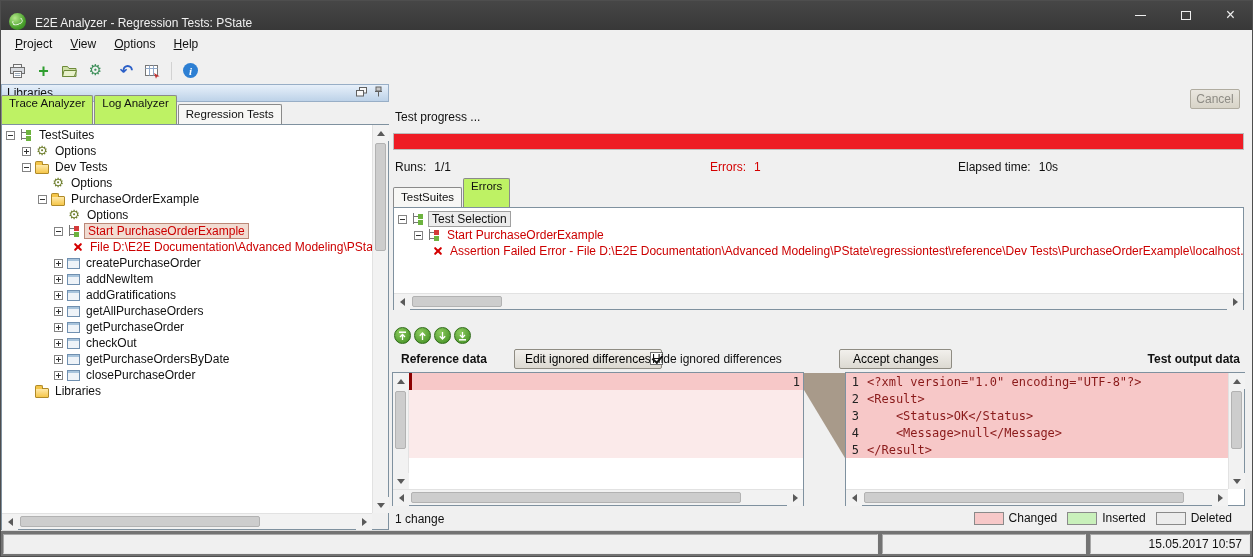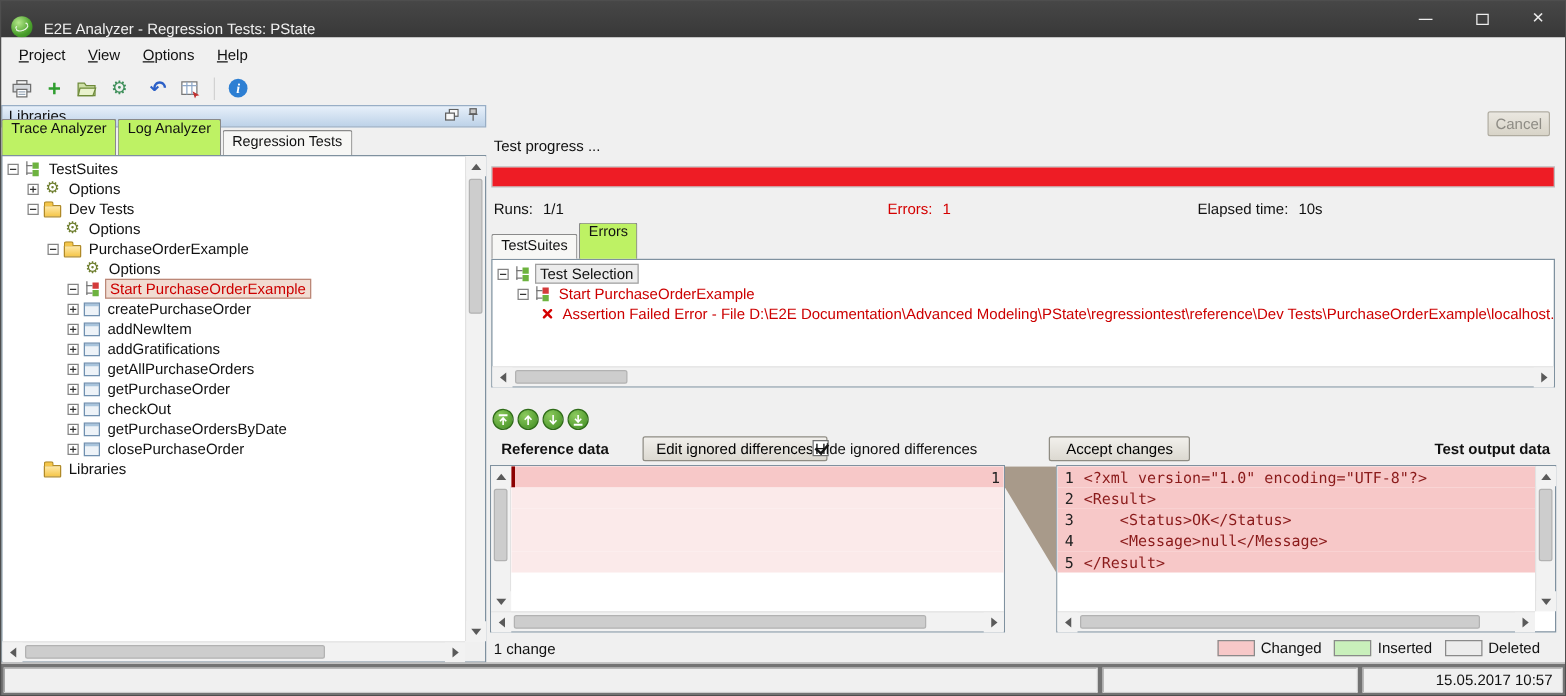--- a/index.html
+++ b/index.html
@@ -252,20 +252,24 @@
       <div class="trow lvl3">
           <span class="exp none"></span>
           <span class="ico i-gear"></span>
           <span class="tl">Options</span>
         </div>
       <div class="trow lvl3 sel-red">
           <span class="exp minus"></span>
           <span class="ico i-start"></span>
           <span class="tl">Start PurchaseOrderExample</span>
         </div>
+      <div class="trow lvl4 err-text">
+          <span class="ico i-err"></span>
+          <span class="tl">File D:\E2E Documentation\Advanced Modeling\PSta</span>
+        </div>
       <div class="trow lvl3">
           <span class="exp plus"></span>
           <span class="ico i-case"></span>
           <span class="tl">createPurchaseOrder</span>
         </div>
       <div class="trow lvl3">
           <span class="exp plus"></span>
           <span class="ico i-case"></span>
           <span class="tl">addNewItem</span>
         </div>

